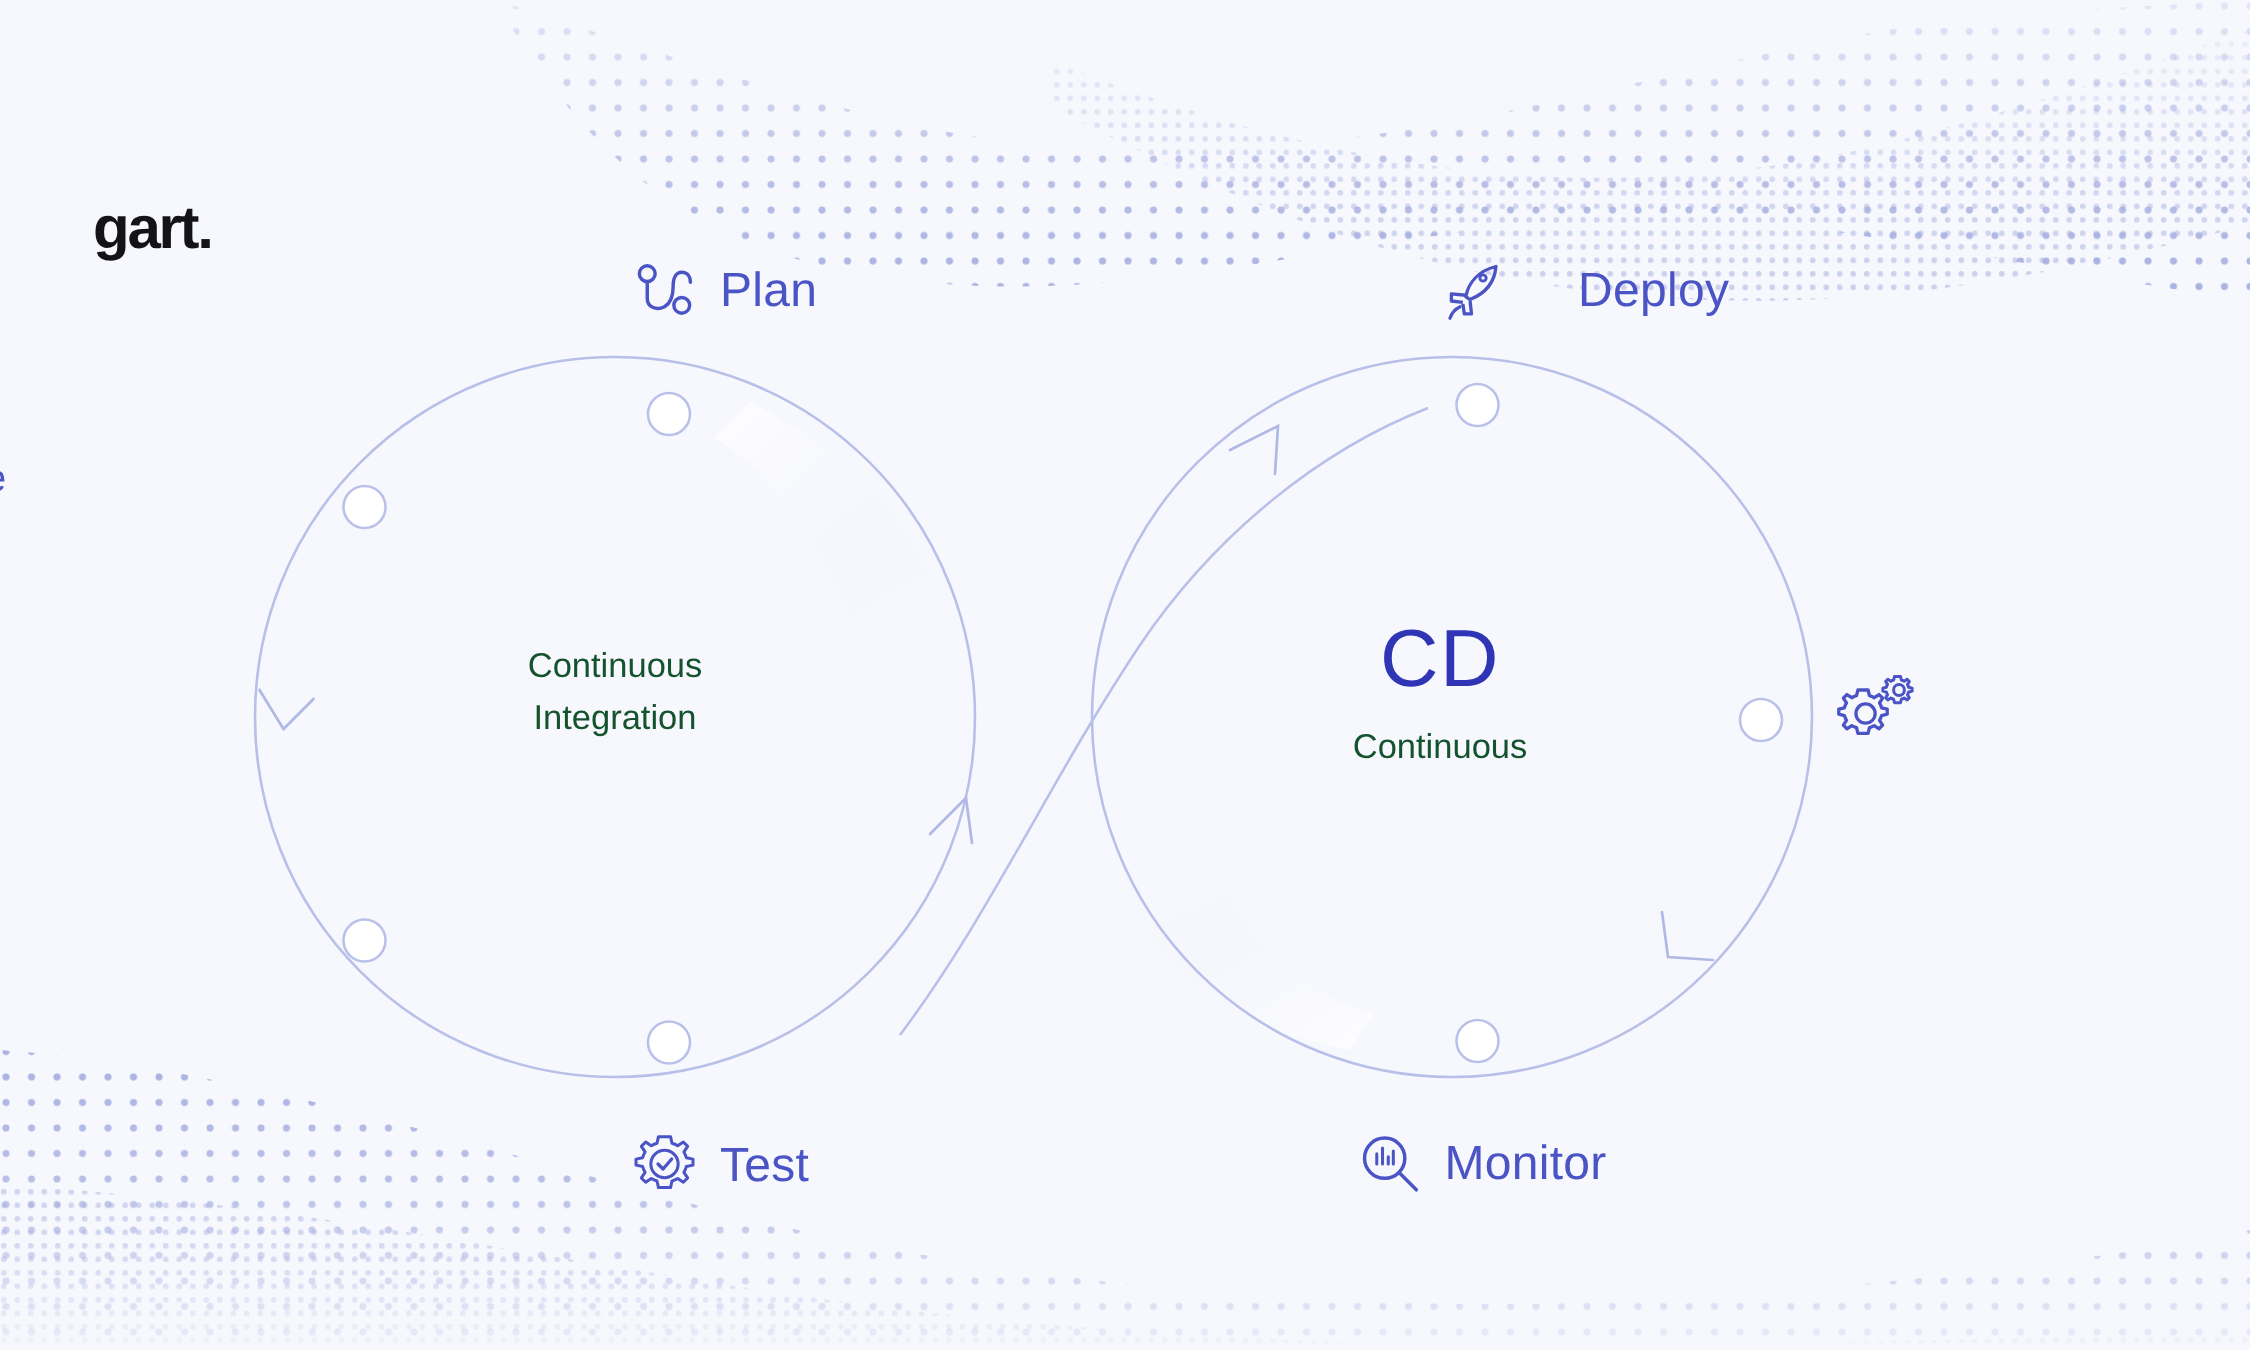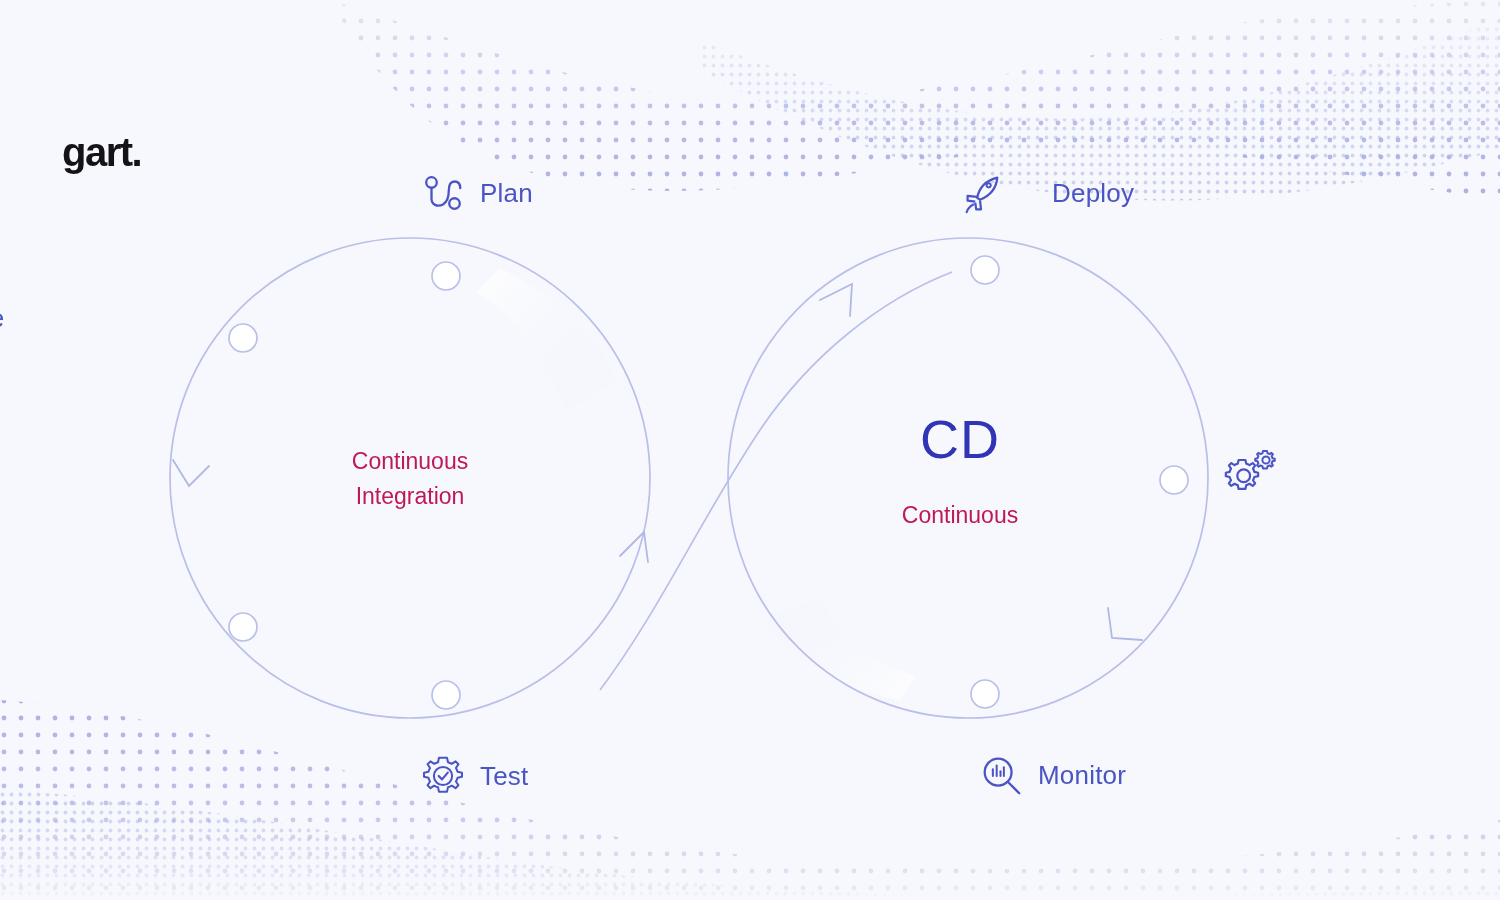--- a/index.html
+++ b/index.html
@@ -29,55 +29,55 @@
   }
 
   
   .stage-label{
     position:absolute;
     display:flex;align-items:center;gap:14px;
     z-index:6;
     color:#4a54c4;
   }
   .stage-label .stage-text{
-    font-size:26px;
+    font-size:32px;
     letter-spacing:0.2px;
     color:#4a54c4;
     white-space:nowrap;
     text-align:right;
   }
   .stage-ico{width:46px;height:46px;display:block;flex:0 0 auto;}
 
   #label-plan{left:420px;top:170px;}
   #label-deploy{left:958px;top:170px;gap:48px;}
   #label-test{left:420px;top:753px;}
-  #label-monitor{left:978px;top:752px;}
+  #label-monitor{left:903px;top:752px;}
 
   
   .loop-text{
     position:absolute;
     z-index:6;
     text-align:center;
     width:320px;
     user-select:none;
   }
   #text-ci{left:250px;top:412px;}
   #text-cd{left:800px;top:412px;}
   .loop-abbr{
     font-size:54px;
     color:#2f35b5;
     letter-spacing:1px;
     line-height:1;
     font-weight:400;
   }
   .loop-desc{
-    margin-top:32px;
+    margin-top:14px;
     font-size:23px;
     line-height:1.5;
-    color:#be185d;
+    color:#14532d;
     font-weight:400;
   }
 
   
   .edge-frag{
     position:absolute;z-index:6;
     color:#4a54c4;
     font-size:26px;
     line-height:1;
     overflow:hidden;

